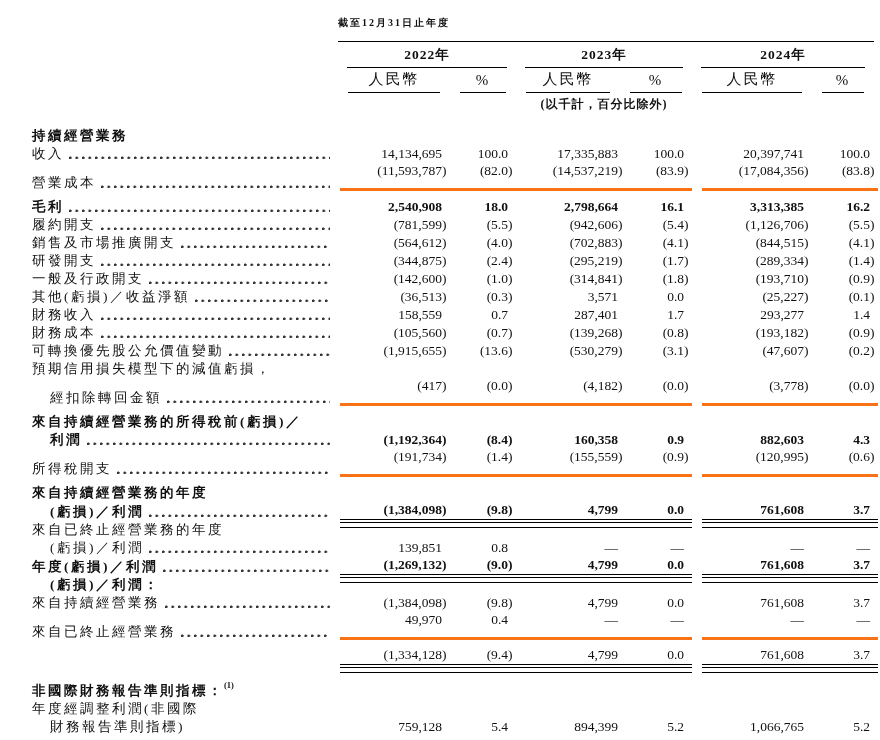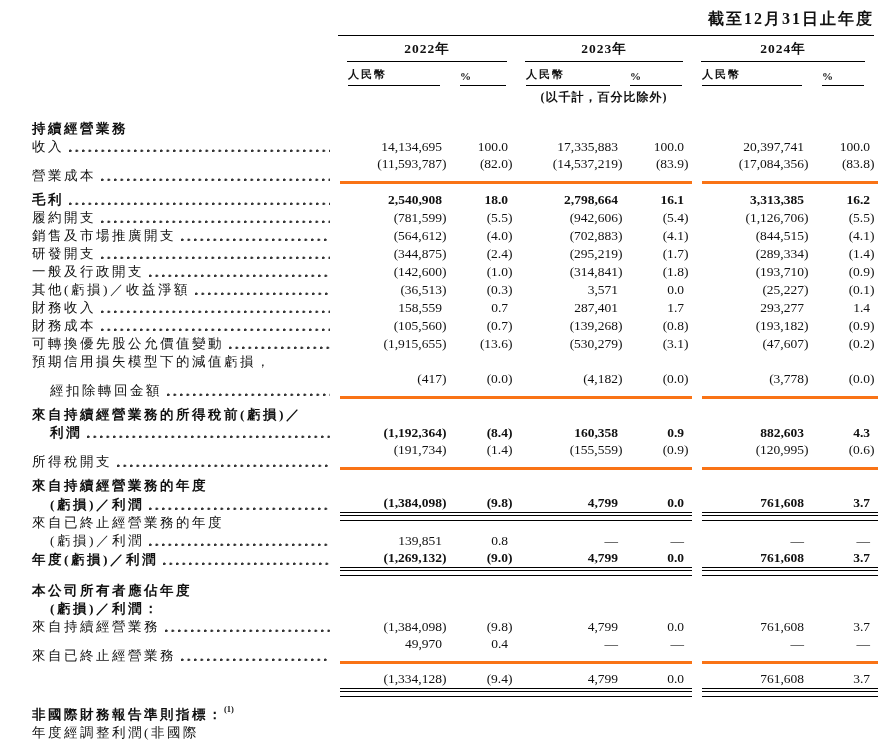--- a/index.html
+++ b/index.html
@@ -6,32 +6,32 @@
   body{
     width:880px;height:740px;overflow:hidden;
     font-family:"Liberation Serif","DejaVu Serif",serif;
     color:#111111;
   }
   table{border-collapse:collapse;table-layout:fixed;width:866px;margin:6px 0 0 8px;}
   td{padding:0;vertical-align:bottom;height:18px;}
 
   
   .hdr-title{
-    text-align:right;font-weight:bold;font-size:16px;letter-spacing:2px;
-    border-bottom:1.5px solid #000;padding-bottom:5px;height:24px;
+    text-align:left;font-weight:bold;font-size:10px;letter-spacing:2px;
+    border-bottom:1.5px solid #000;padding-bottom:11px;height:24px;
   }
   .year-cell{height:26px;}
   .grp{
     border-bottom:1.5px solid #000;margin:0 9px;text-align:center;
     font-weight:bold;font-size:13.5px;letter-spacing:1px;padding:4px 0 3px;
   }
   .colhead{height:24px;}
   .ch{
-    border-bottom:1.5px solid #000;margin:0 10px;text-align:left;
-    font-weight:bold;font-size:11px;letter-spacing:2px;padding:2px 0 3px;white-space:nowrap;
+    border-bottom:1.5px solid #000;margin:0 10px;text-align:center;
+    font-weight:normal;font-size:15px;letter-spacing:2px;padding:2px 0 3px;white-space:nowrap;
   }
   .note-cell{height:20px;text-align:center;font-weight:bold;font-size:12px;letter-spacing:1px;white-space:nowrap;}
 
   
   .lbl{padding-left:24px;padding-right:4px;overflow:hidden;}
   .lblwrap{display:flex;align-items:flex-end;}
   .ind .lblwrap{padding-left:18px;}
   .t{font-size:13.5px;letter-spacing:2.5px;white-space:nowrap;line-height:17px;}
   tr.bold .t{font-weight:bold;}
   sup{font-size:8.5px;letter-spacing:0;position:relative;top:-1px;}
@@ -621,33 +621,20 @@
           <td class="num pct">
             <div class="v rule-double">0.0</div>
           </td>
           <td class="num rmb">
             <div class="v rule-double">761,608</div>
           </td>
           <td class="num pct">
             <div class="v rule-double">3.7</div>
           </td>
         </tr>
-        <tr class="bold gap-lg">
-          <td class="lbl">
-            <div class="lblwrap">
-              <span class="t">本公司所有者應佔年度</span>
-            </div>
-          </td>
-          <td class="num rmb"></td>
-          <td class="num pct"></td>
-          <td class="num rmb"></td>
-          <td class="num pct"></td>
-          <td class="num rmb"></td>
-          <td class="num pct"></td>
-        </tr>
         <tr class="bold">
           <td class="lbl ind">
             <div class="lblwrap">
               <span class="t">(虧損)／利潤：</span>
             </div>
           </td>
           <td class="num rmb"></td>
           <td class="num pct"></td>
           <td class="num rmb"></td>
           <td class="num pct"></td>

